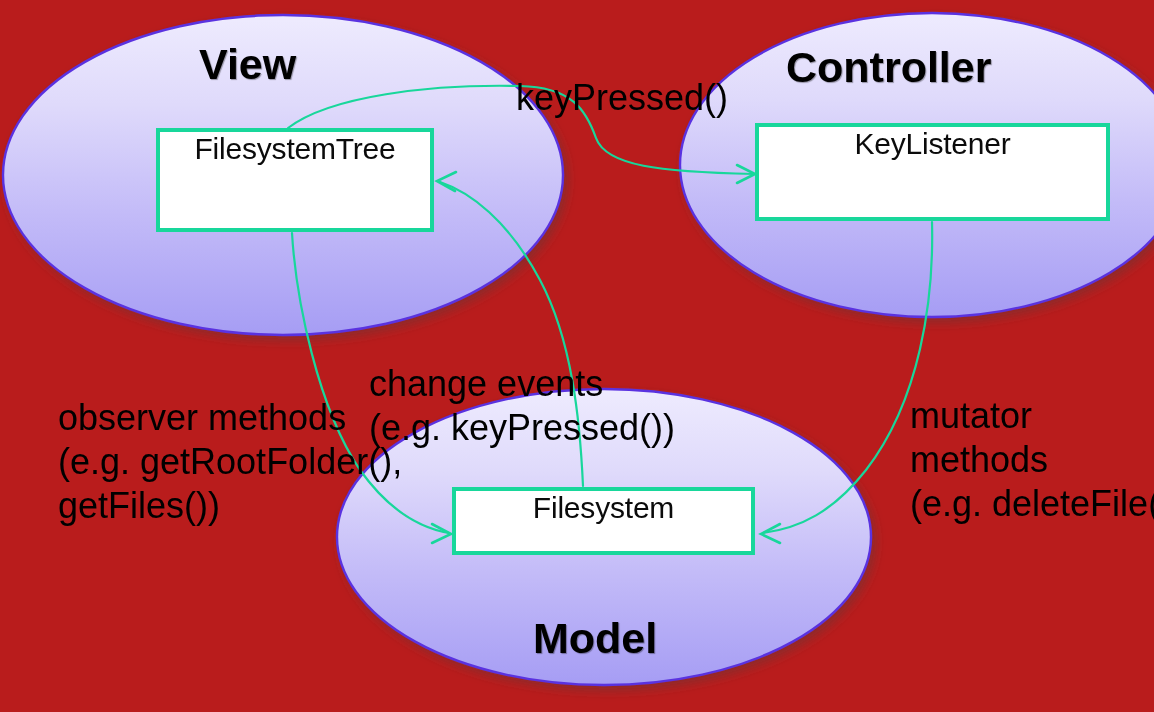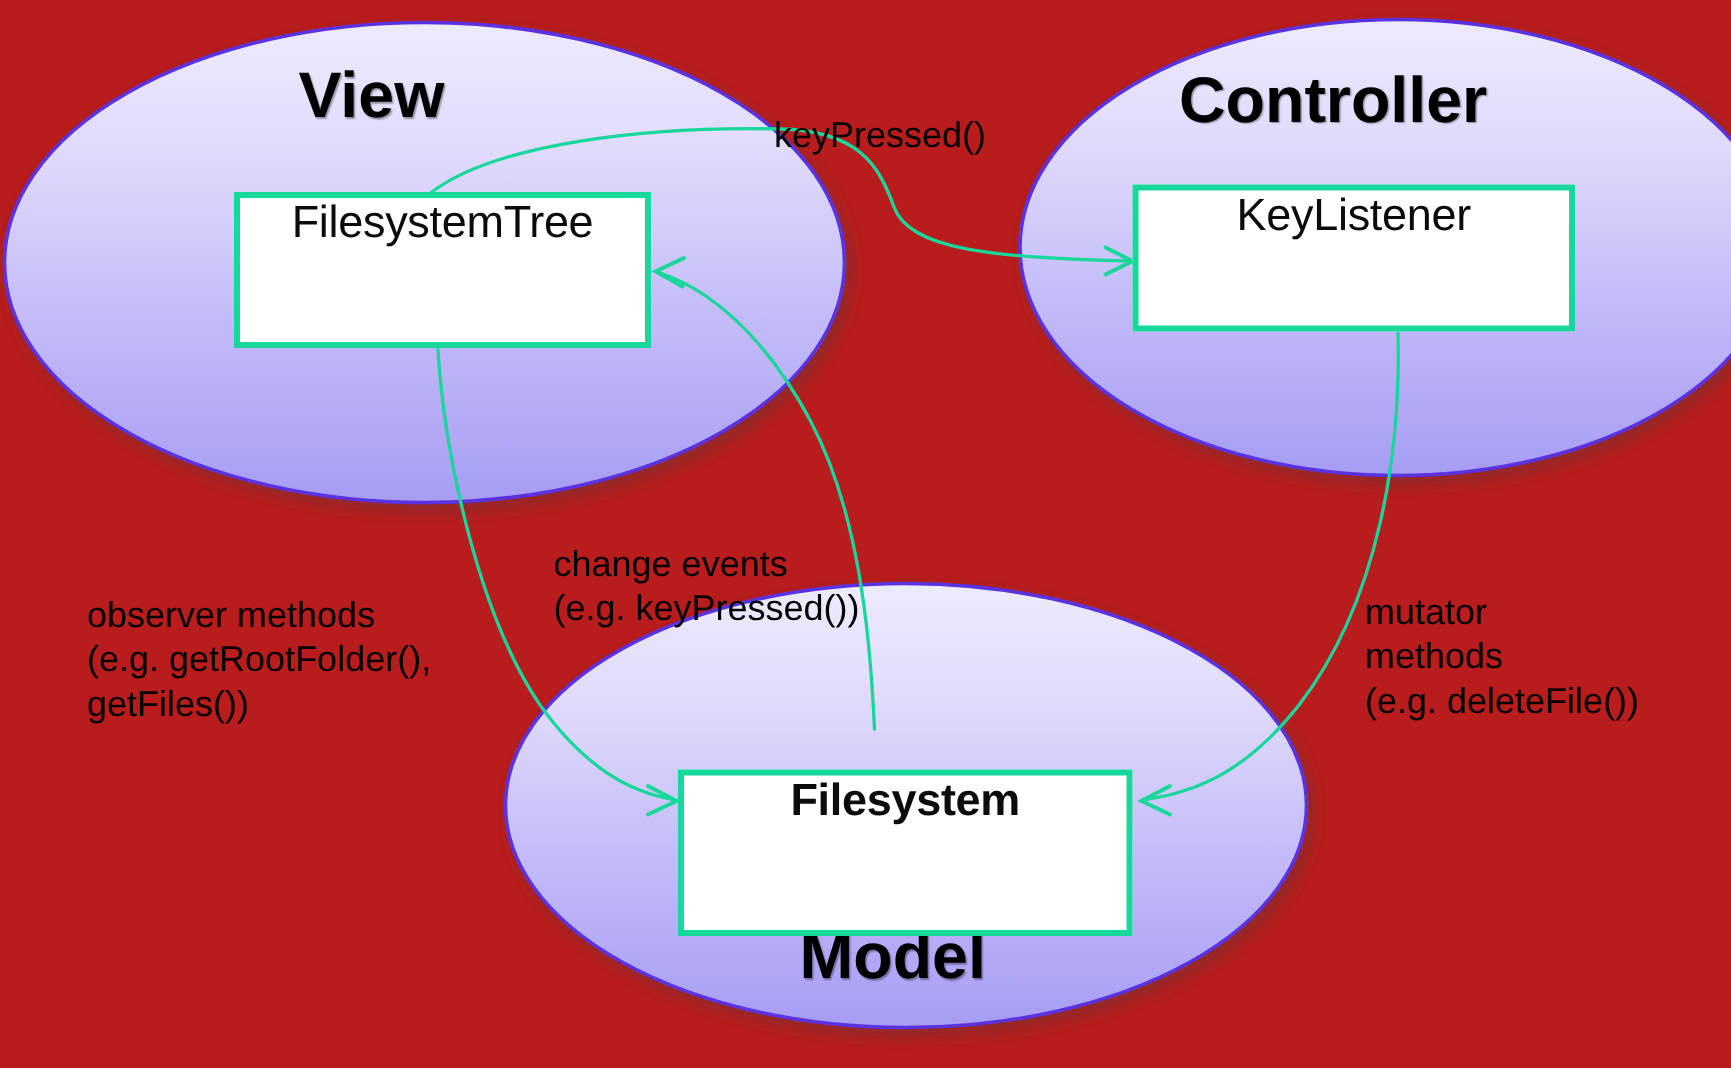--- a/index.html
+++ b/index.html
@@ -42,21 +42,21 @@
     font-family: "Liberation Sans", sans-serif;
     font-weight: bold;
     font-size: 43px;
     color: #000000;
     white-space: nowrap;
     text-shadow: 1px 1px 1px rgba(0,0,0,0.35);
   }
   .edge-label {
     position: absolute;
     font-family: "Liberation Sans", sans-serif;
-    font-size: 24px;
+    font-size: 36px;
     color: #000000;
     line-height: 1.22;
     white-space: pre;
   }
 </style>
 </head>
 <body>
 
 <div id="stage">
 
@@ -103,25 +103,25 @@
   <div class="ellipse-title" style="left:199px; top:40px;">View</div>
 
   <div class="ellipse-title" style="left:786px; top:43px;">Controller</div>
 
   <div class="ellipse-title" style="left:533px; top:614px;">Model</div>
 
   <div class="node-box" style="left:156px; top:128px; width:278px; height:104px;">
     <span class="node-label">FilesystemTree</span>
   </div>
 
-  <div class="node-box" style="left:755px; top:123px; width:295px; height:98px;">
+  <div class="node-box" style="left:755px; top:123px; width:355px; height:98px;">
     <span class="node-label">KeyListener</span>
   </div>
 
-  <div class="node-box" style="left:452px; top:513px; width:303px; height:111px;font-weight:bold;">
+  <div class="node-box" style="left:452px; top:487px; width:303px; height:68px;">
     <span class="node-label">Filesystem</span>
   </div>
 
   <div class="edge-label" style="left:516px; top:76px;">keyPressed()</div>
 
   <div class="edge-label" style="left:44px; top:396px;margin-left:14px;">observer methods
 (e.g. getRootFolder(),
 getFiles())</div>
 
   <div class="edge-label" style="left:369px; top:362px;">change events

